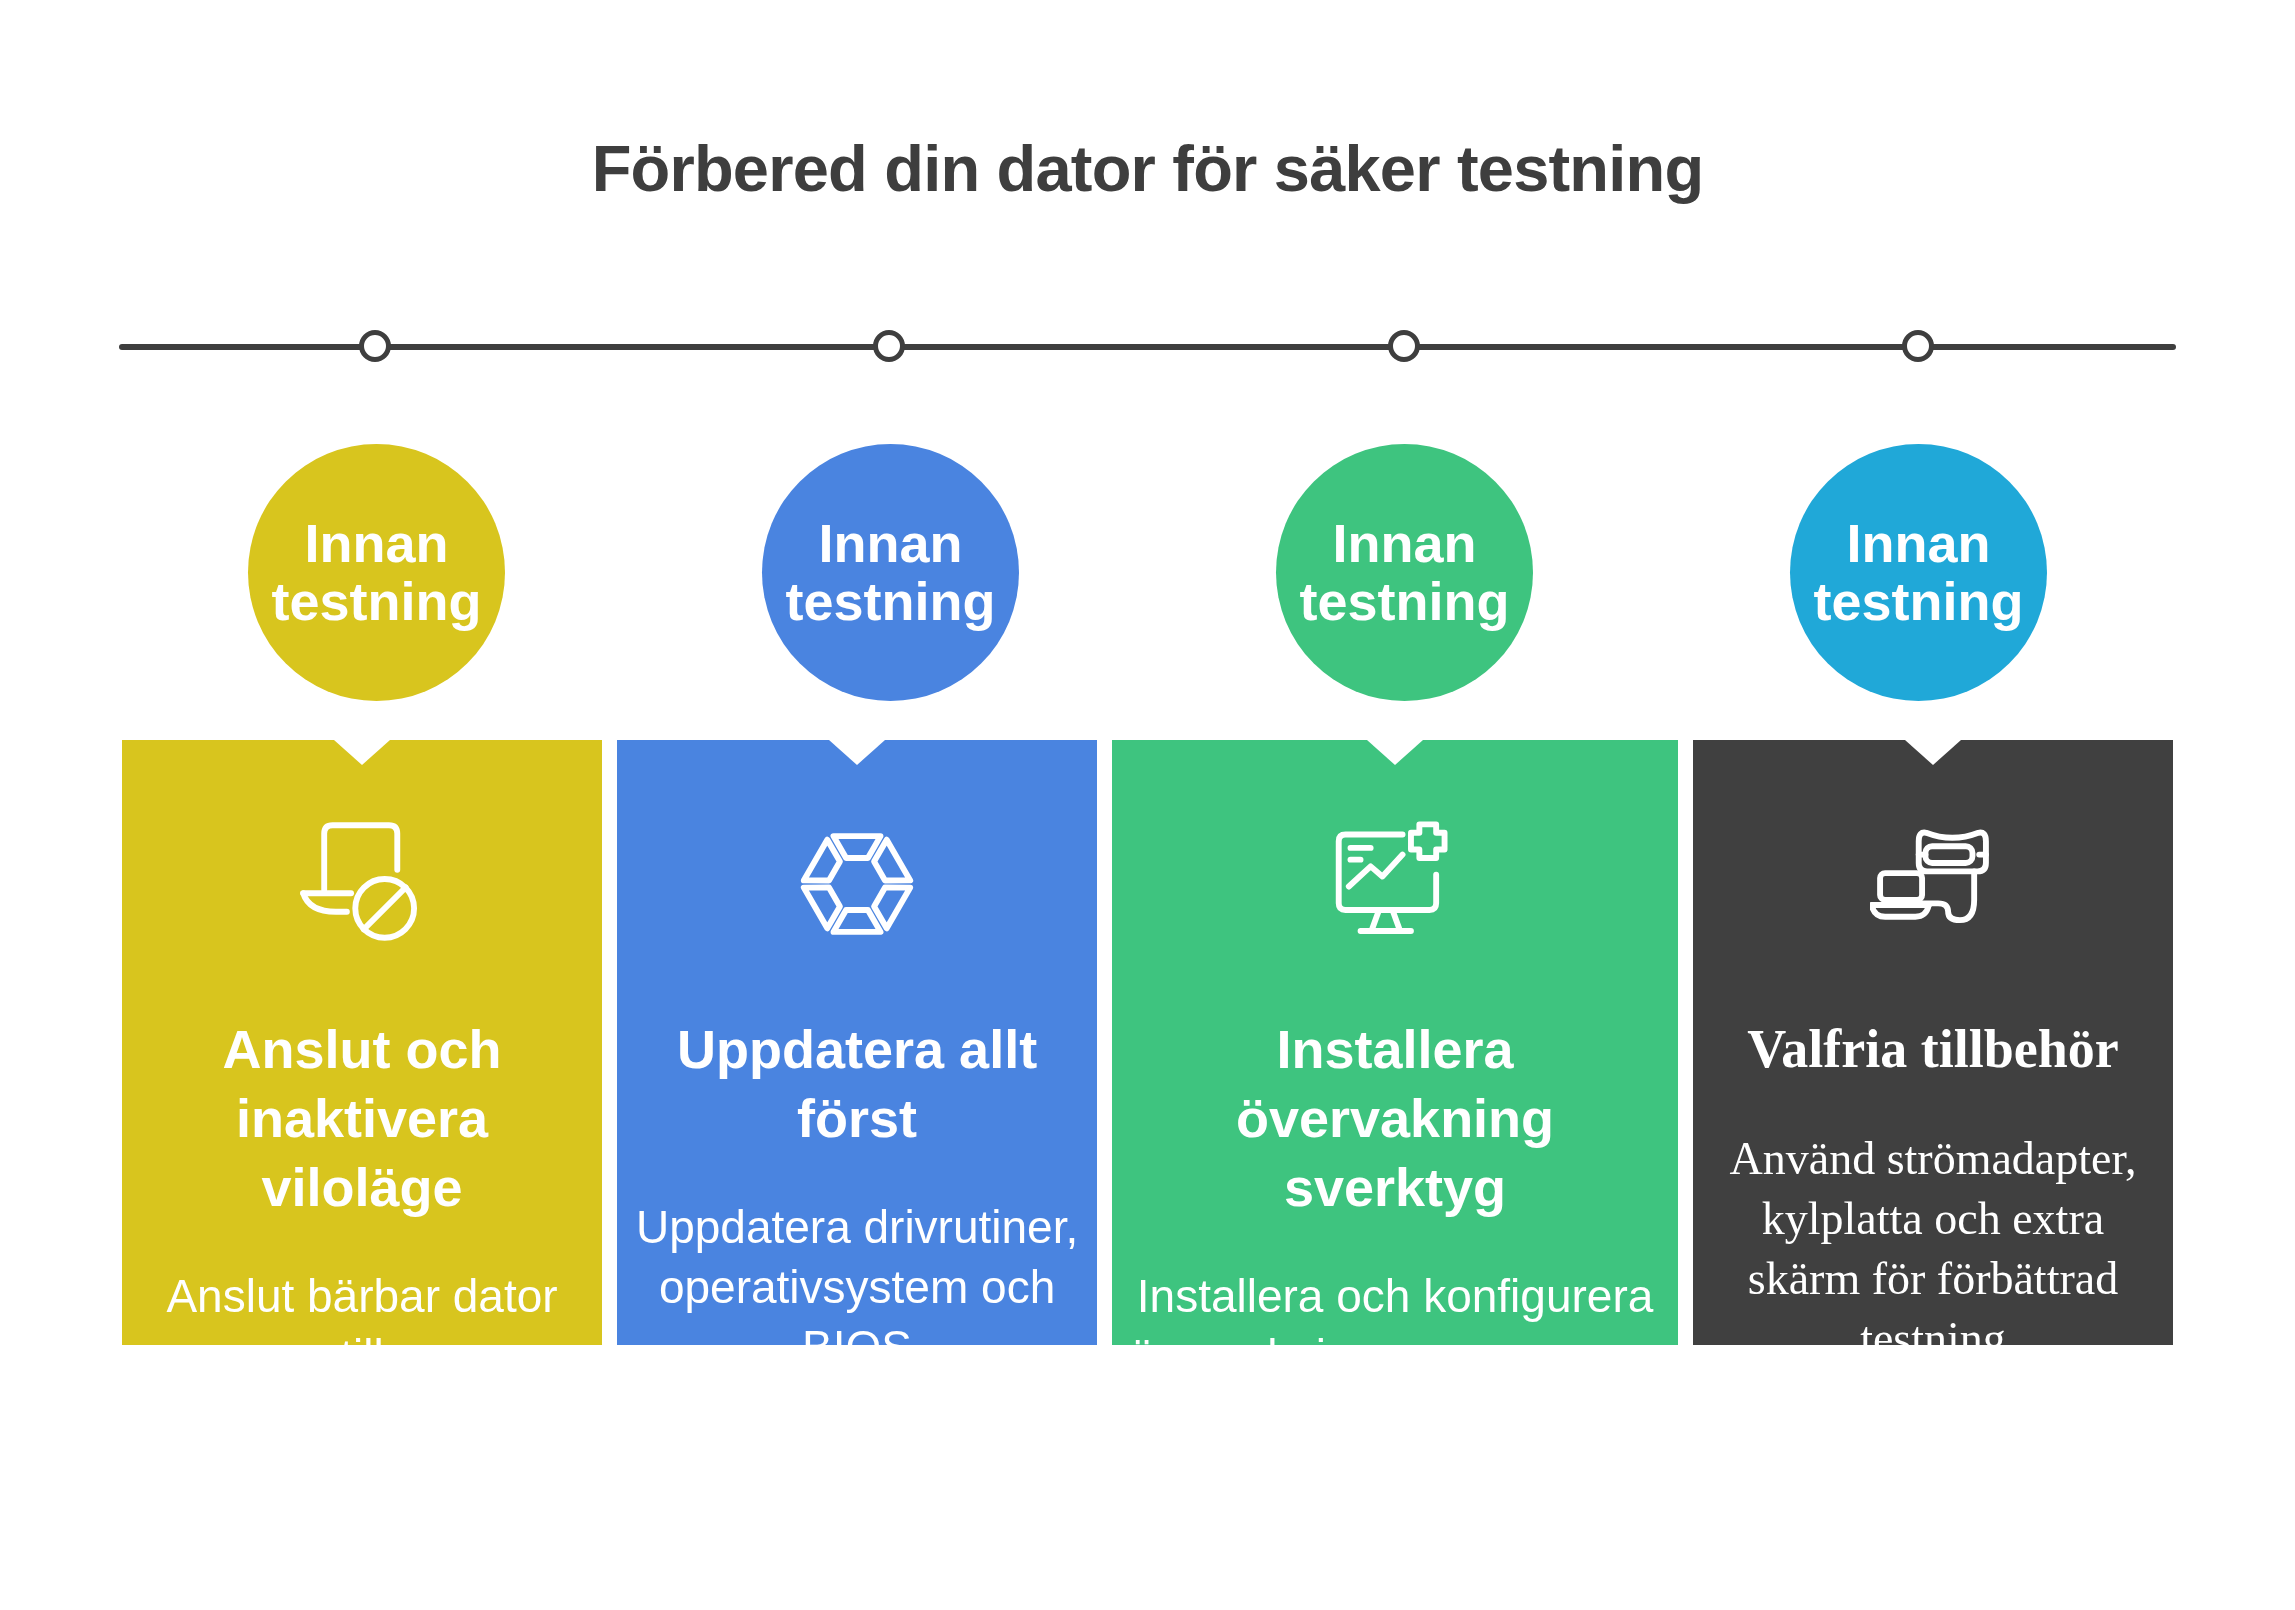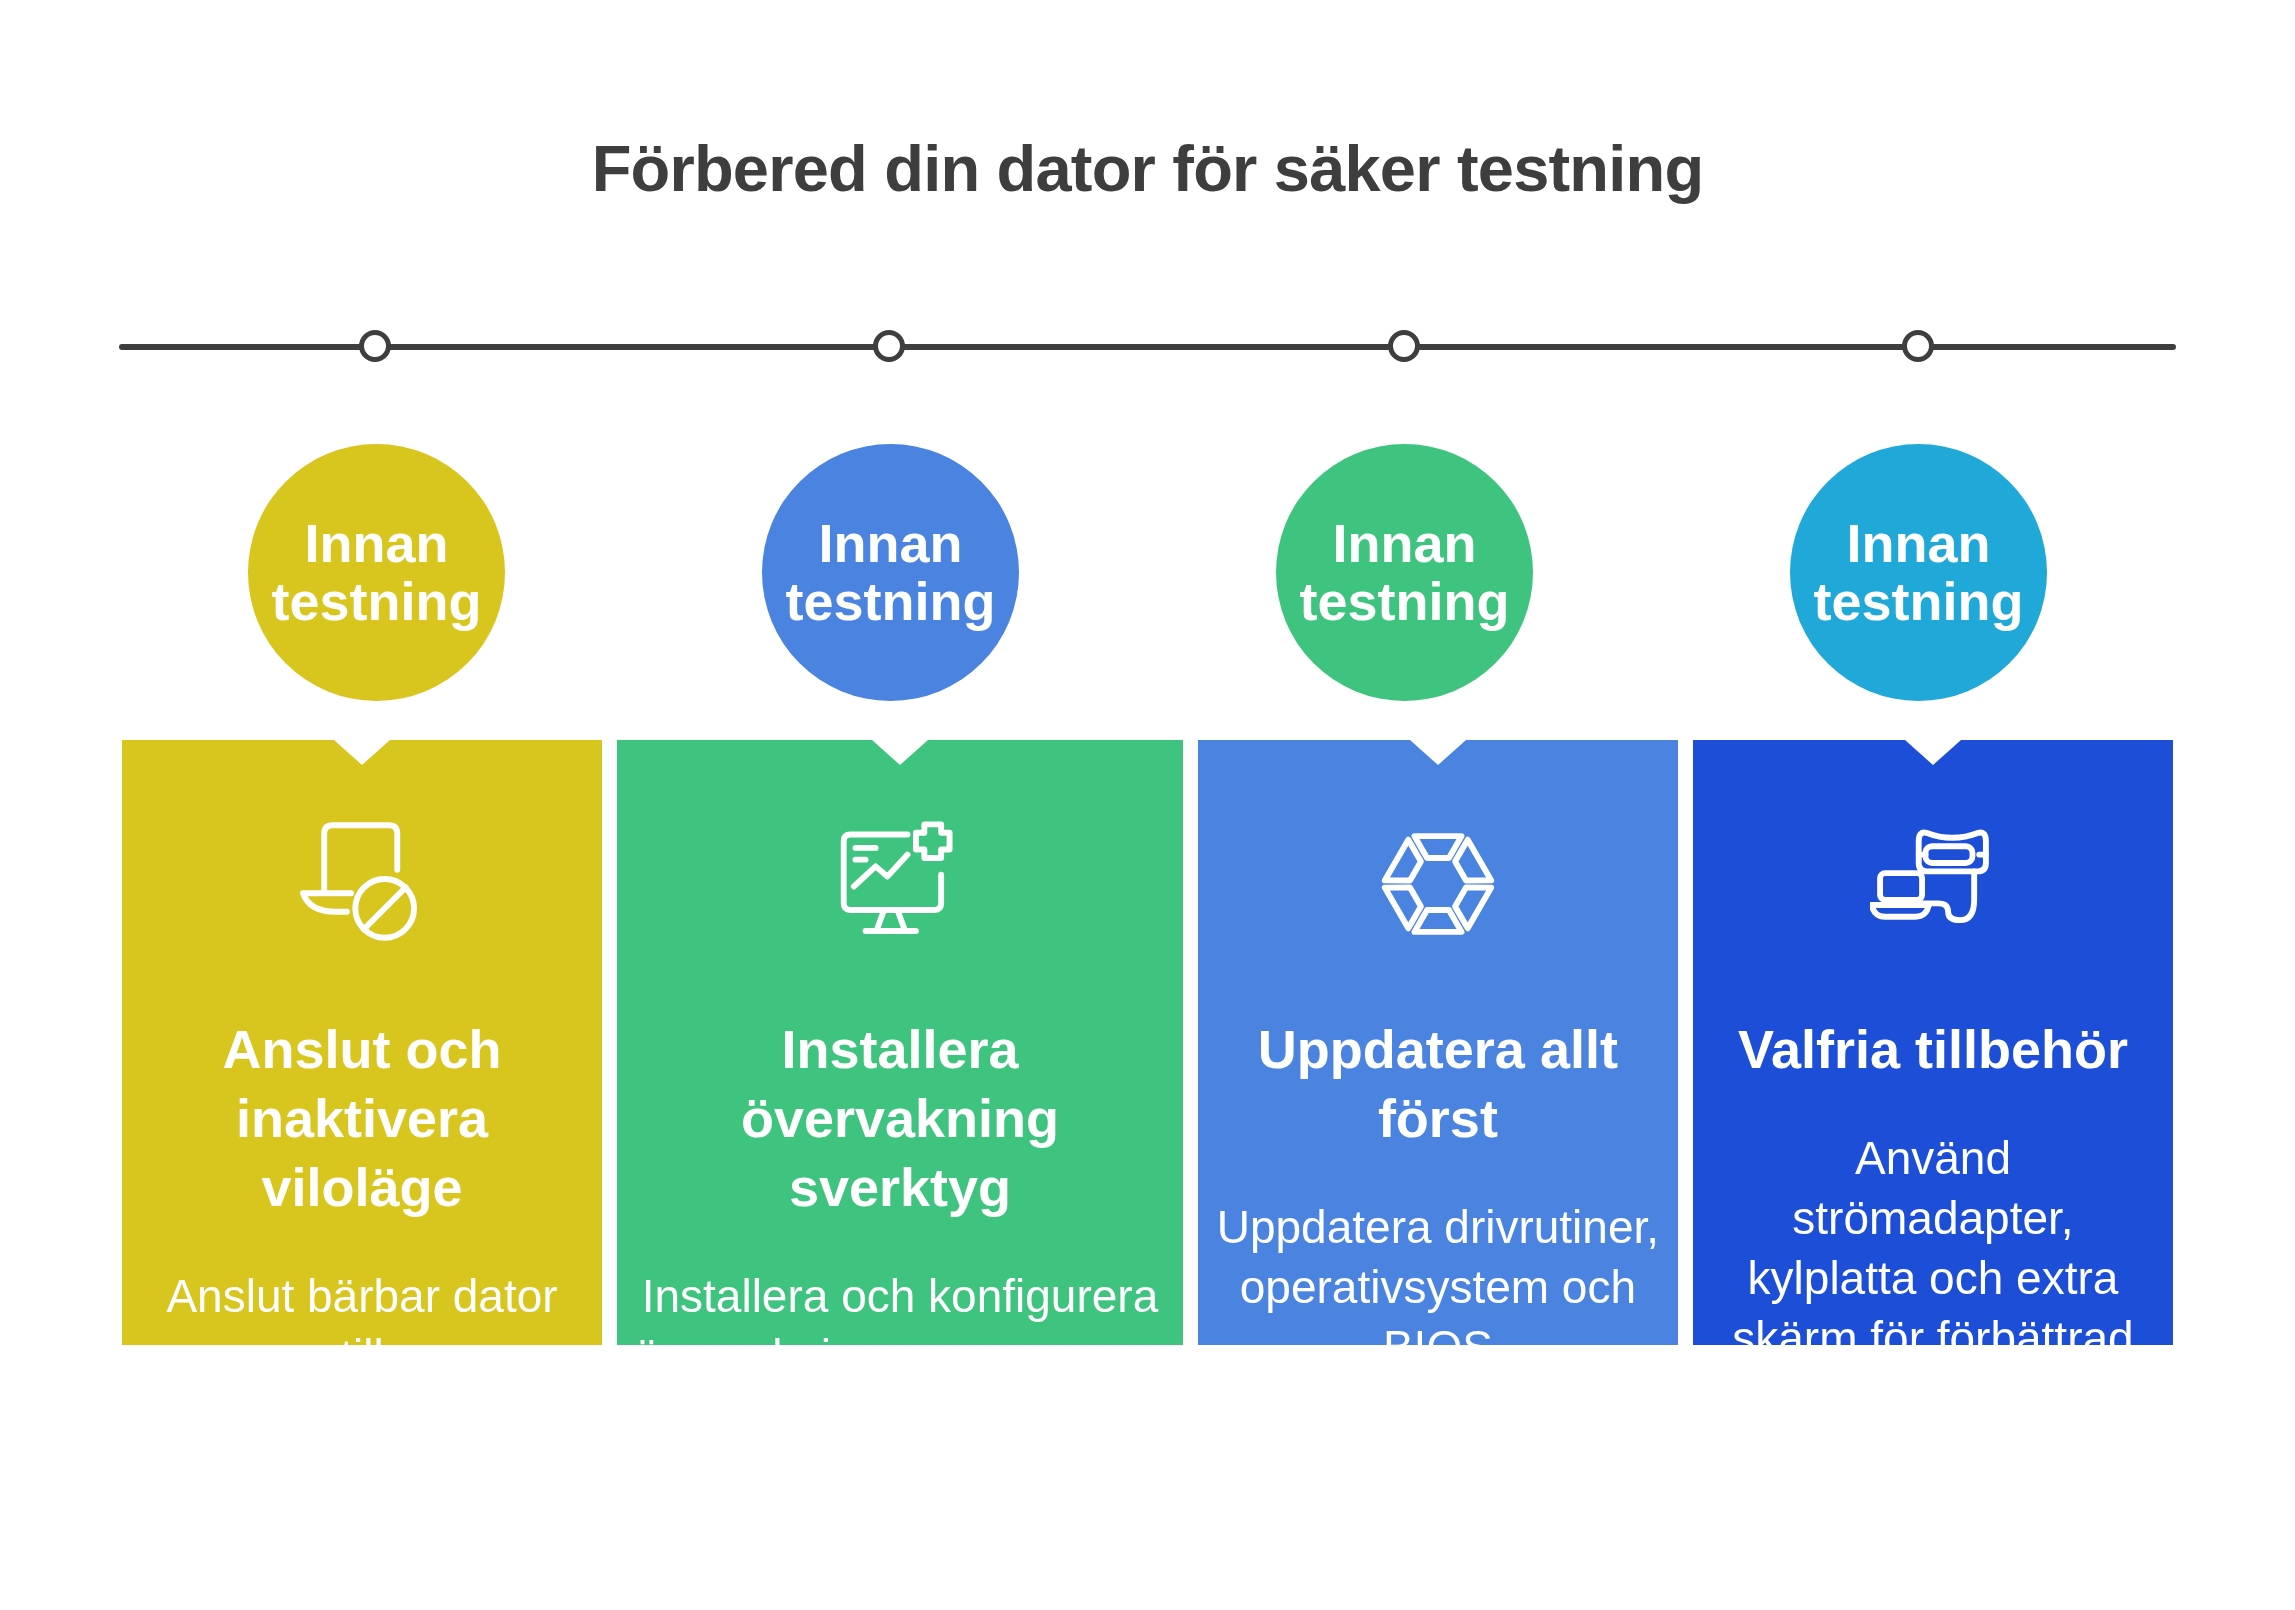--- a/index.html
+++ b/index.html
@@ -66,20 +66,39 @@
         </svg>
       </div>
       <div class="card-title">Anslut och
 inaktivera
 viloläge</div>
       <div class="card-desc">Anslut bärbar dator till
 ström och inaktivera
 viloläge</div>
     </div>
 
+    <div class="card" style="background: rgb(74, 132, 224);">
+      <div class="notch"></div>
+      <div class="icon-wrap">
+        <svg class="icon" viewBox="0 0 150 150" fill="none" stroke="#ffffff" stroke-width="7" stroke-linecap="round" stroke-linejoin="round">
+          <path d="M47 18 H103 L88 44 H62 Z"></path>
+          <path d="M47 18 H103 L88 44 H62 Z" transform="rotate(60 75 75)"></path>
+          <path d="M47 18 H103 L88 44 H62 Z" transform="rotate(120 75 75)"></path>
+          <path d="M47 18 H103 L88 44 H62 Z" transform="rotate(180 75 75)"></path>
+          <path d="M47 18 H103 L88 44 H62 Z" transform="rotate(240 75 75)"></path>
+          <path d="M47 18 H103 L88 44 H62 Z" transform="rotate(300 75 75)"></path>
+        </svg>
+      </div>
+      <div class="card-title">Uppdatera allt
+först</div>
+      <div class="card-desc">Uppdatera drivrutiner,
+operativsystem och
+BIOS</div>
+    </div>
+
     <div class="card" style="background: rgb(62, 196, 127);">
       <div class="notch"></div>
       <div class="icon-wrap">
         <svg class="icon" viewBox="0 0 150 150" fill="none" stroke="#ffffff" stroke-width="7" stroke-linecap="round" stroke-linejoin="round">
           <path d="M84 16 H16 Q8 16 8 24 V98 Q8 106 16 106 H116 Q124 106 124 98 V64"></path>
           <path d="M22 32 H46"></path>
           <path d="M22 46 H34"></path>
           <path d="M20 78 L46 54 L60 66 L84 40"></path>
           <path d="M104 4 h20 v10 h10 v20 h-10 v10 h-20 v-10 h-10 v-20 h10 Z"></path>
           <path d="M56 106 L48 128"></path>
@@ -88,40 +107,21 @@
         </svg>
       </div>
       <div class="card-title">Installera
 övervakning
 sverktyg</div>
       <div class="card-desc">Installera och konfigurera
 övervakningsprogramvara
 som HWInfo</div>
     </div>
 
-    <div class="card" style="background: rgb(74, 132, 224);">
-      <div class="notch"></div>
-      <div class="icon-wrap">
-        <svg class="icon" viewBox="0 0 150 150" fill="none" stroke="#ffffff" stroke-width="7" stroke-linecap="round" stroke-linejoin="round">
-          <path d="M47 18 H103 L88 44 H62 Z"></path>
-          <path d="M47 18 H103 L88 44 H62 Z" transform="rotate(60 75 75)"></path>
-          <path d="M47 18 H103 L88 44 H62 Z" transform="rotate(120 75 75)"></path>
-          <path d="M47 18 H103 L88 44 H62 Z" transform="rotate(180 75 75)"></path>
-          <path d="M47 18 H103 L88 44 H62 Z" transform="rotate(240 75 75)"></path>
-          <path d="M47 18 H103 L88 44 H62 Z" transform="rotate(300 75 75)"></path>
-        </svg>
-      </div>
-      <div class="card-title">Uppdatera allt
-först</div>
-      <div class="card-desc">Uppdatera drivrutiner,
-operativsystem och
-BIOS</div>
-    </div>
-
-    <div class="card" style="background: #1d4ed8;">
+    <div class="card" style="background: #404040; font-family: Liberation Serif, serif;">
       <div class="notch"></div>
       <div class="icon-wrap">
         <svg class="icon" viewBox="0 0 150 150" fill="none" stroke="#ffffff" stroke-width="7" stroke-linecap="round" stroke-linejoin="round">
           <path d="M58 50 V24 Q58 12 67 14 Q98 26 129 14 Q138 12 138 24 V50 Q138 60 128 60 H68 Q58 60 58 50 Z"></path>
           <rect x="66" y="30" width="56" height="20" rx="8"></rect>
           <path d="M58 40 h8"></path>
           <path d="M130 40 h8"></path>
           <path d="M124 60 V94 Q124 118 107 118 Q93 118 93 108 Q93 98 81 98 H62"></path>
           <rect x="12" y="62" width="50" height="32" rx="6"></rect>
           <path d="M2 100 H70"></path>

